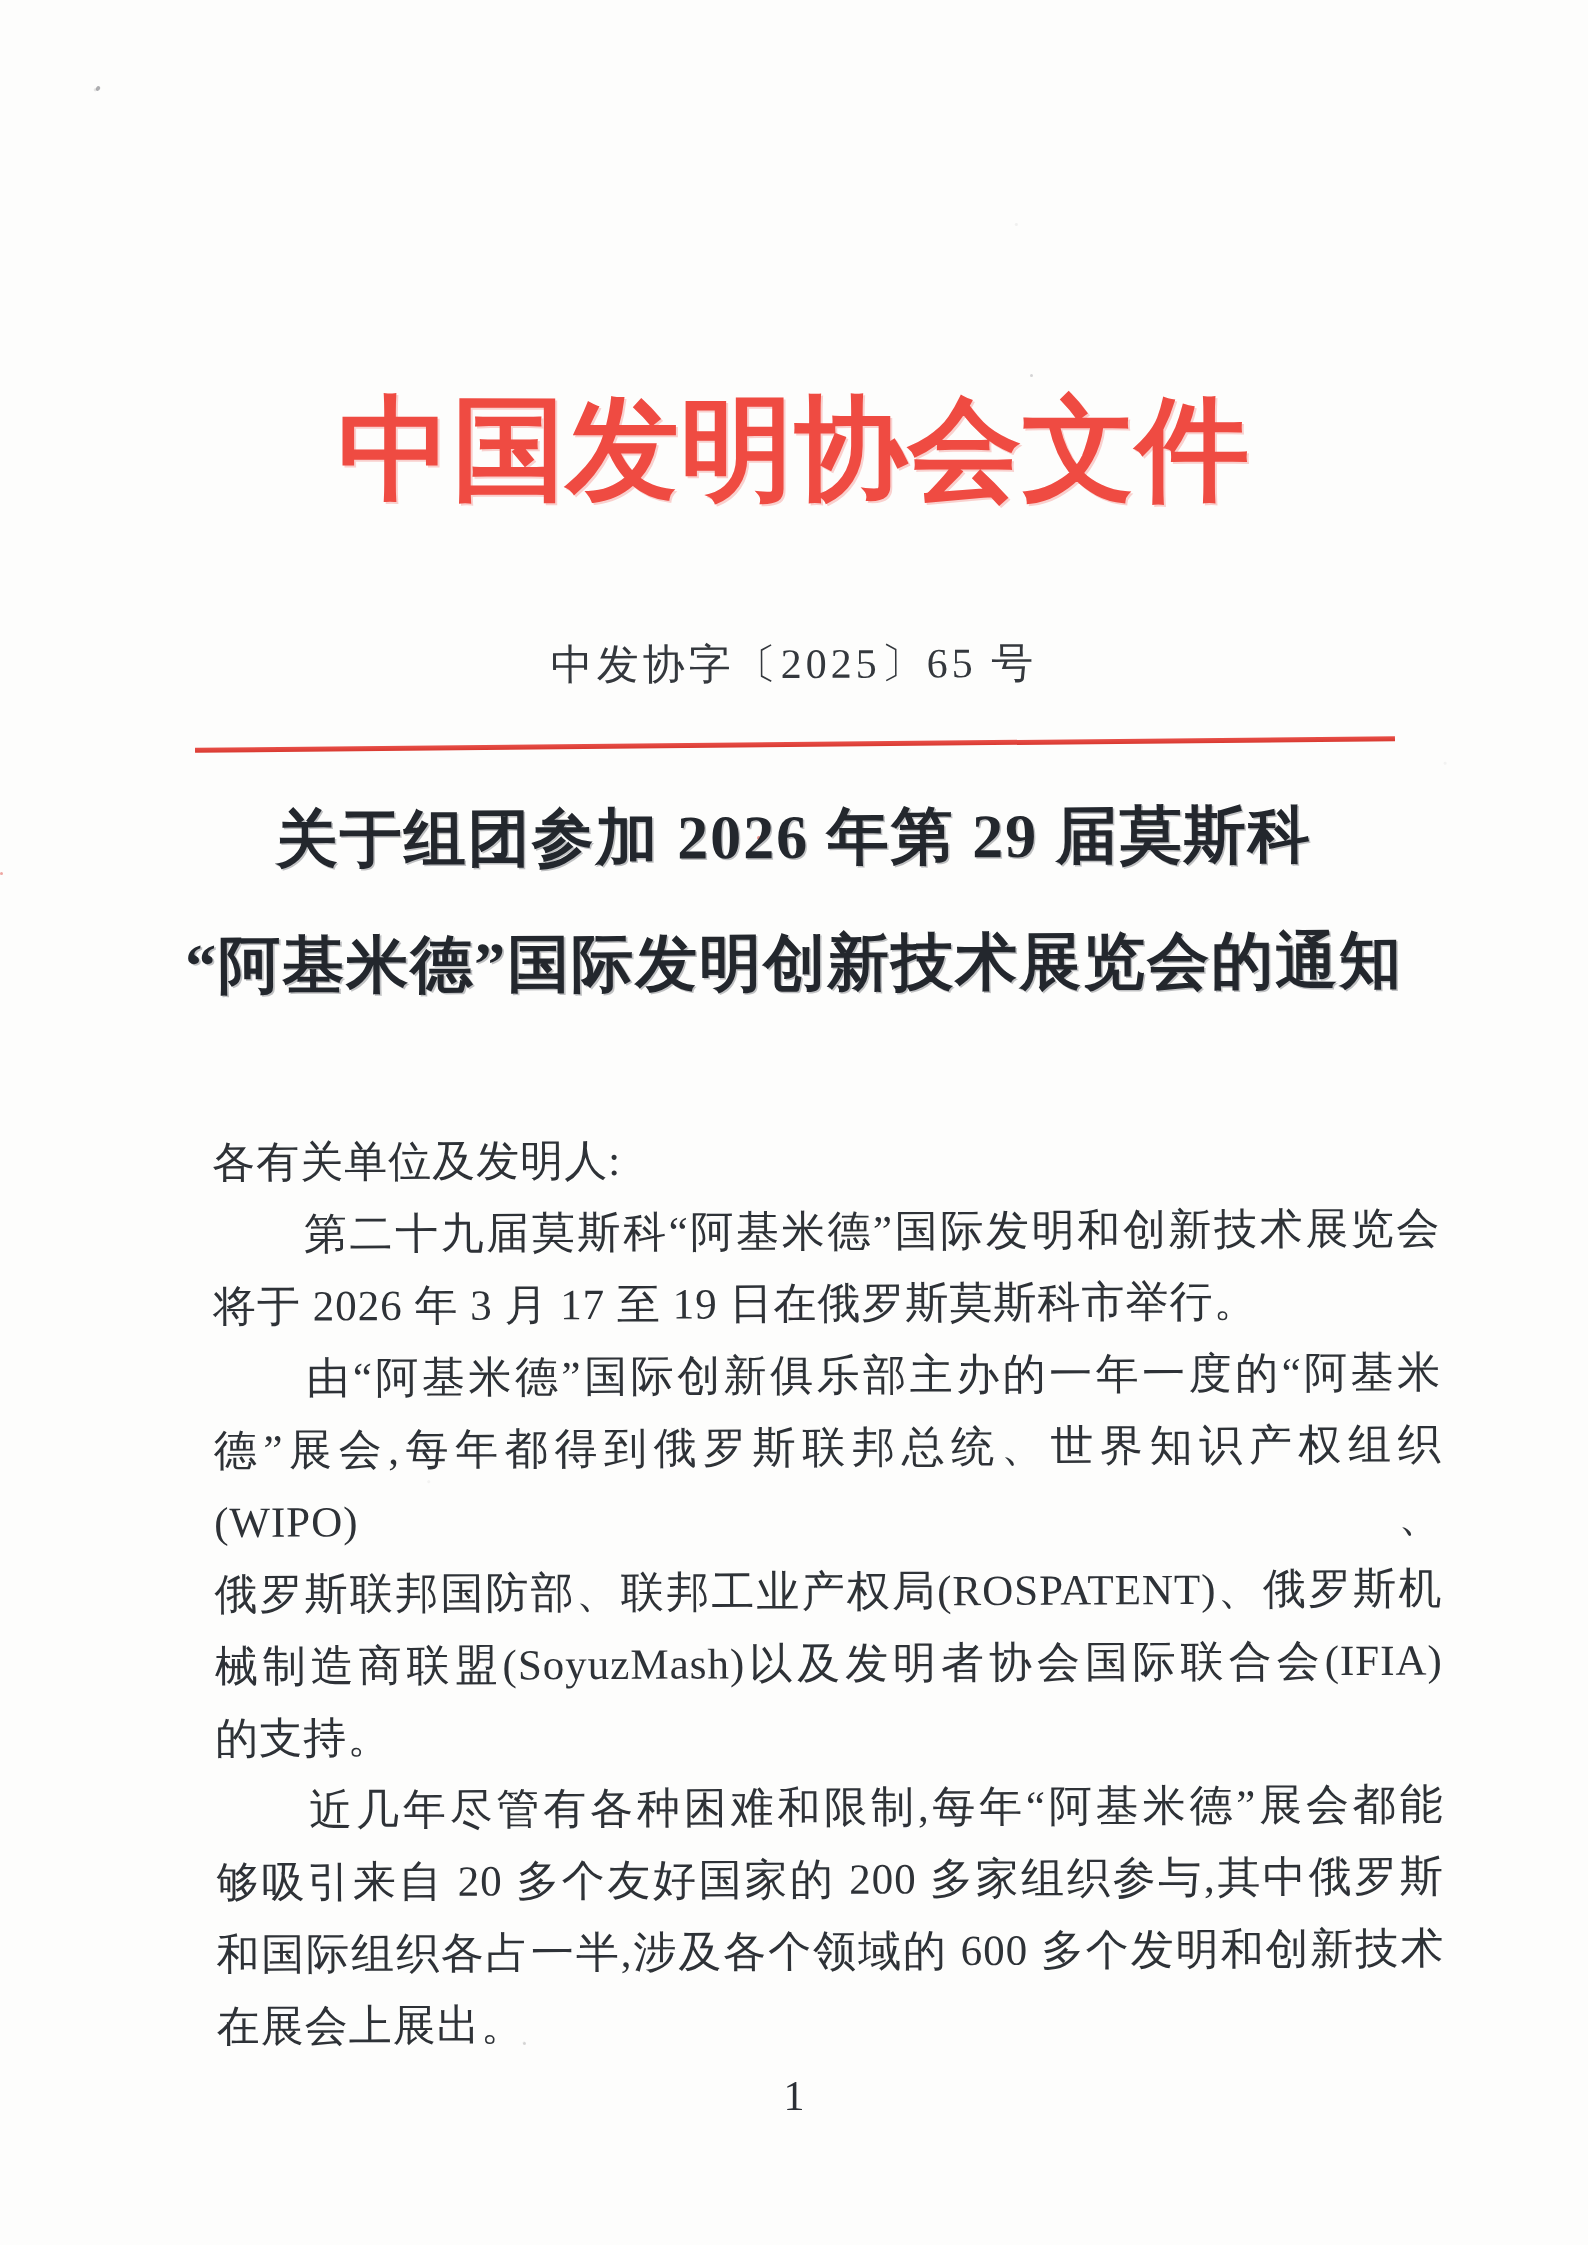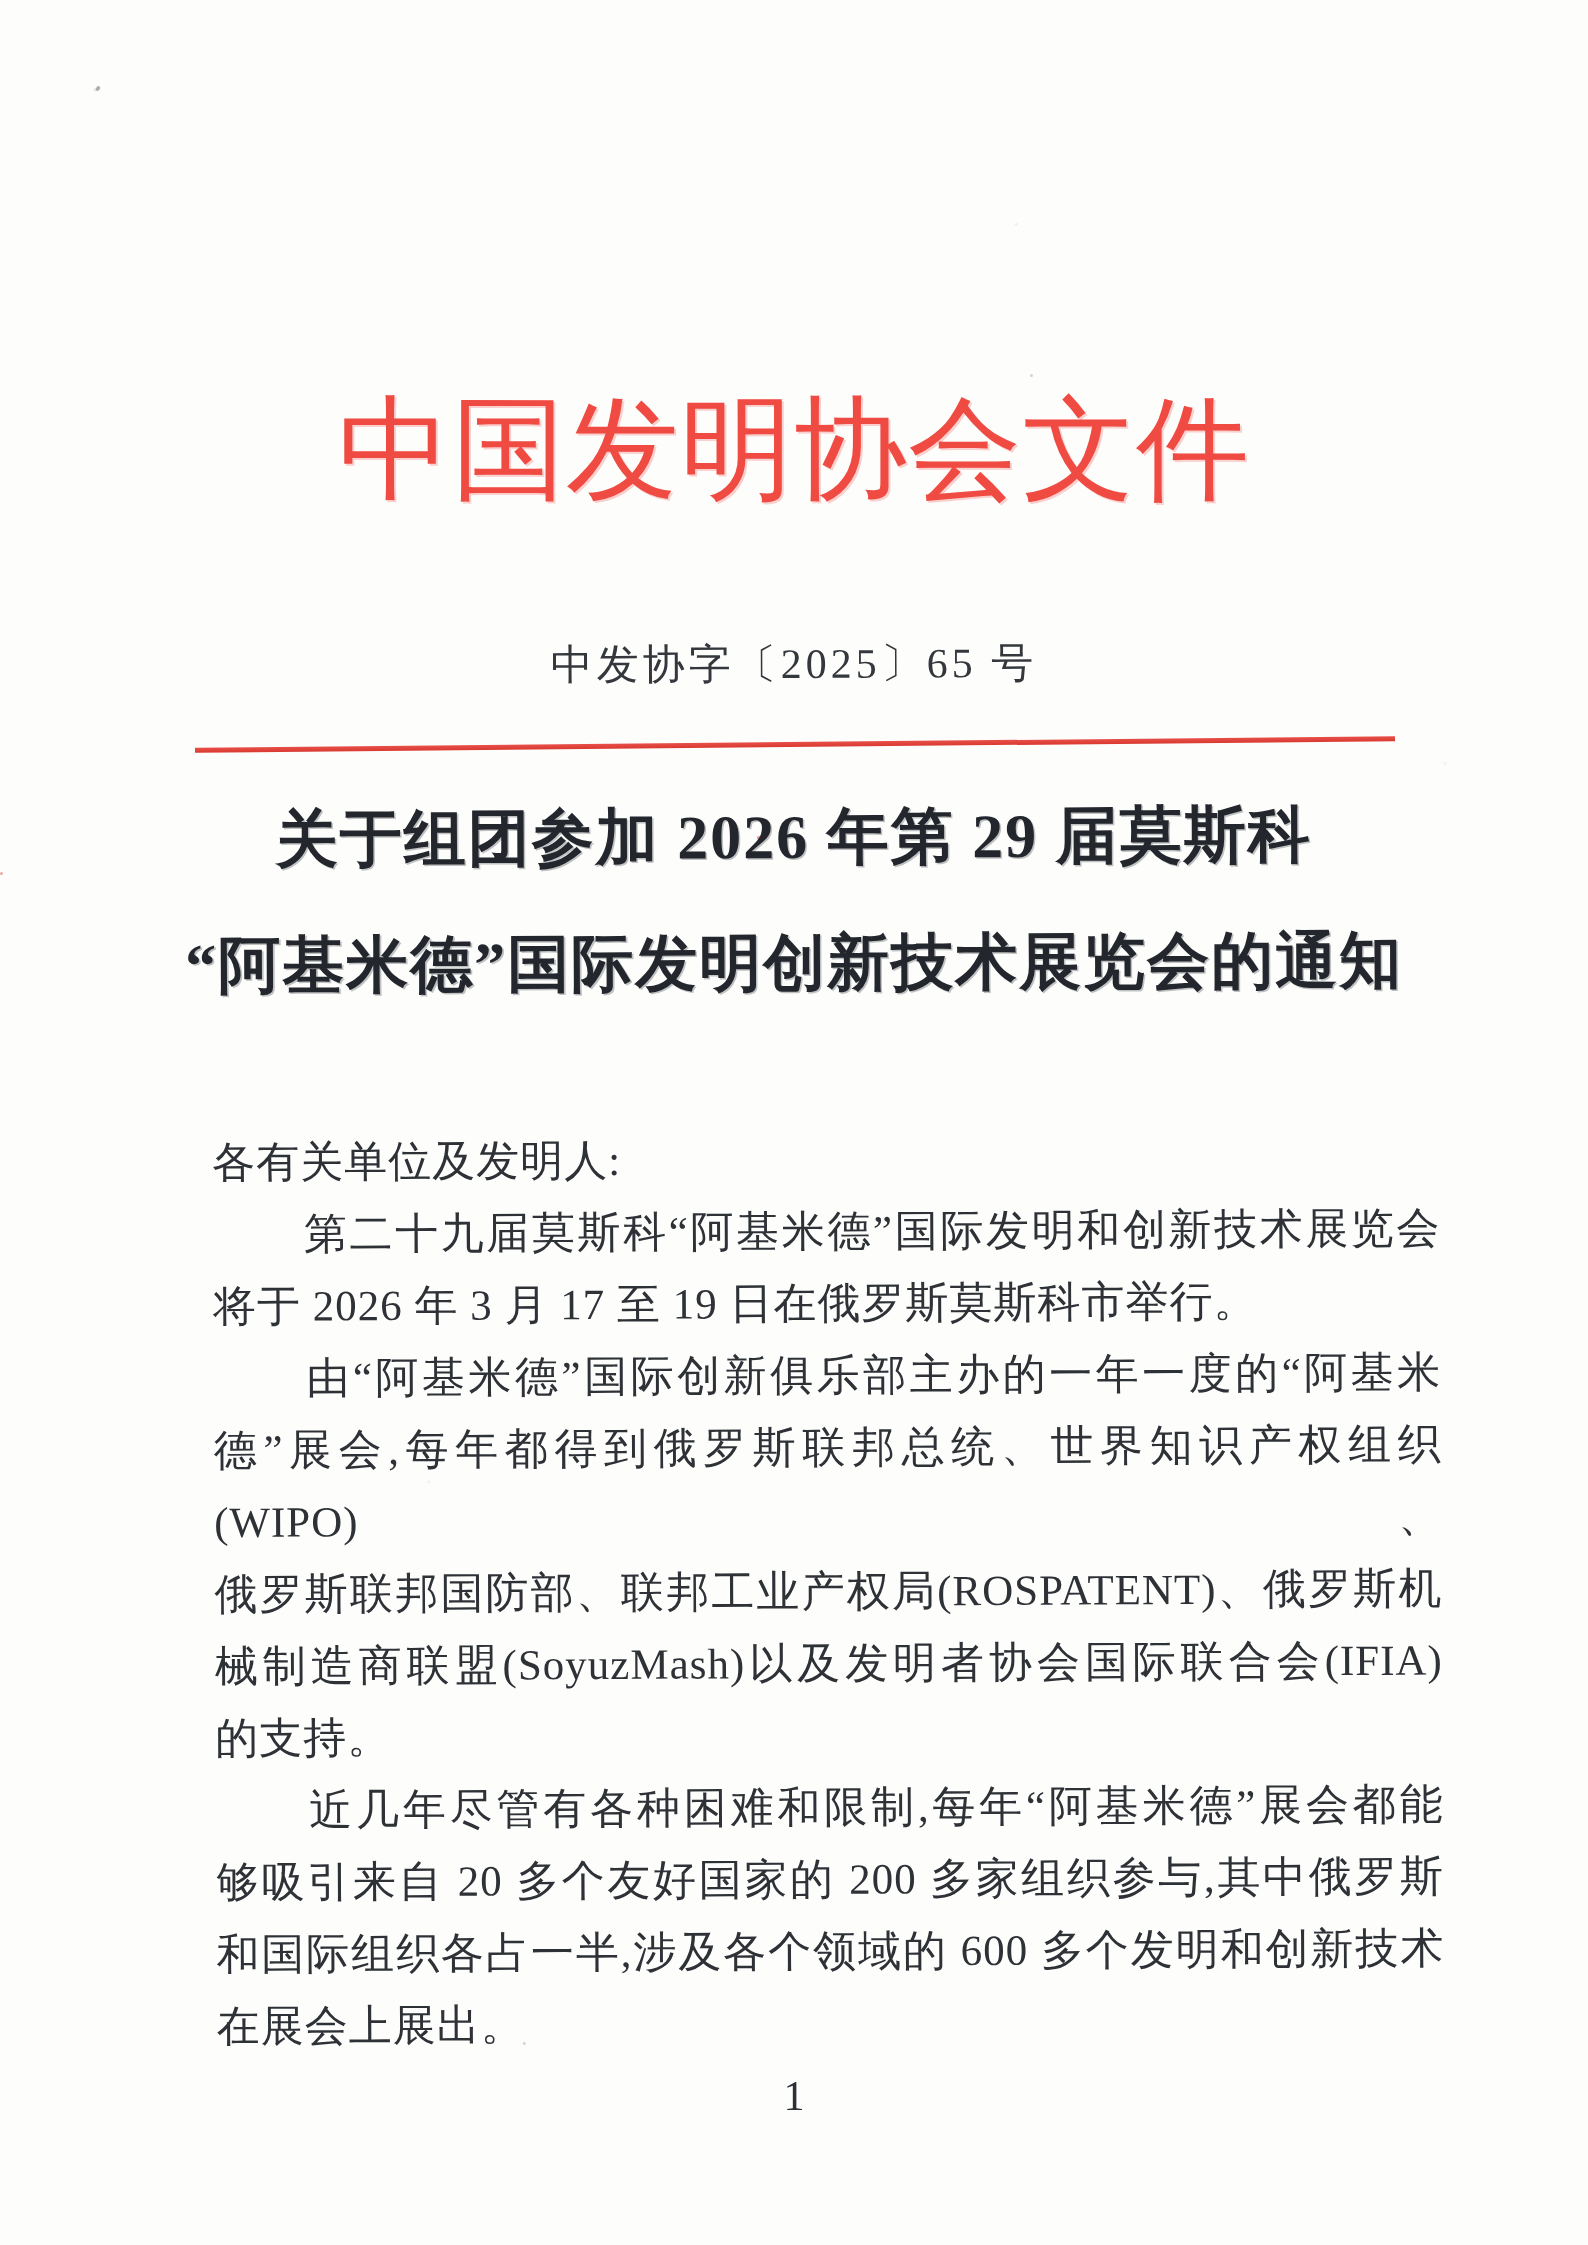--- a/index.html
+++ b/index.html
@@ -26,21 +26,21 @@
   .speck.g1{left:96px;top:86px;width:4px;height:5px;background:rgba(110,110,115,.55);transform:rotate(40deg);}
   .speck.g2{left:1030px;top:374px;width:3px;height:3px;background:rgba(150,150,155,.4);}
   .speck.r1{left:757px;top:836px;width:4px;height:4px;background:rgba(220,60,50,.55);}
   .speck.r2{left:1287px,;top:872px;width:3px;height:3px;background:rgba(220,60,50,.45);}
   .speck.g3{left:523px;top:2042px;width:3px;height:3px;background:rgba(160,160,160,.35);}
 
   .org-title{
     position:absolute;top:383px;left:0;width:100%;
     text-align:center;
     font-size:113px;line-height:1.18;
-    font-weight:400;
+    font-weight:700;
     letter-spacing:1px;
     color:var(--red,#ef4b42);
     text-shadow:2px 2px 0 rgba(239,75,66,.25);
     white-space:nowrap;
   }
   .doc-number{
     position:absolute;top:634px;left:0;width:100%;
     text-align:center;
     font-size:42px;line-height:60px;
     letter-spacing:4px;

